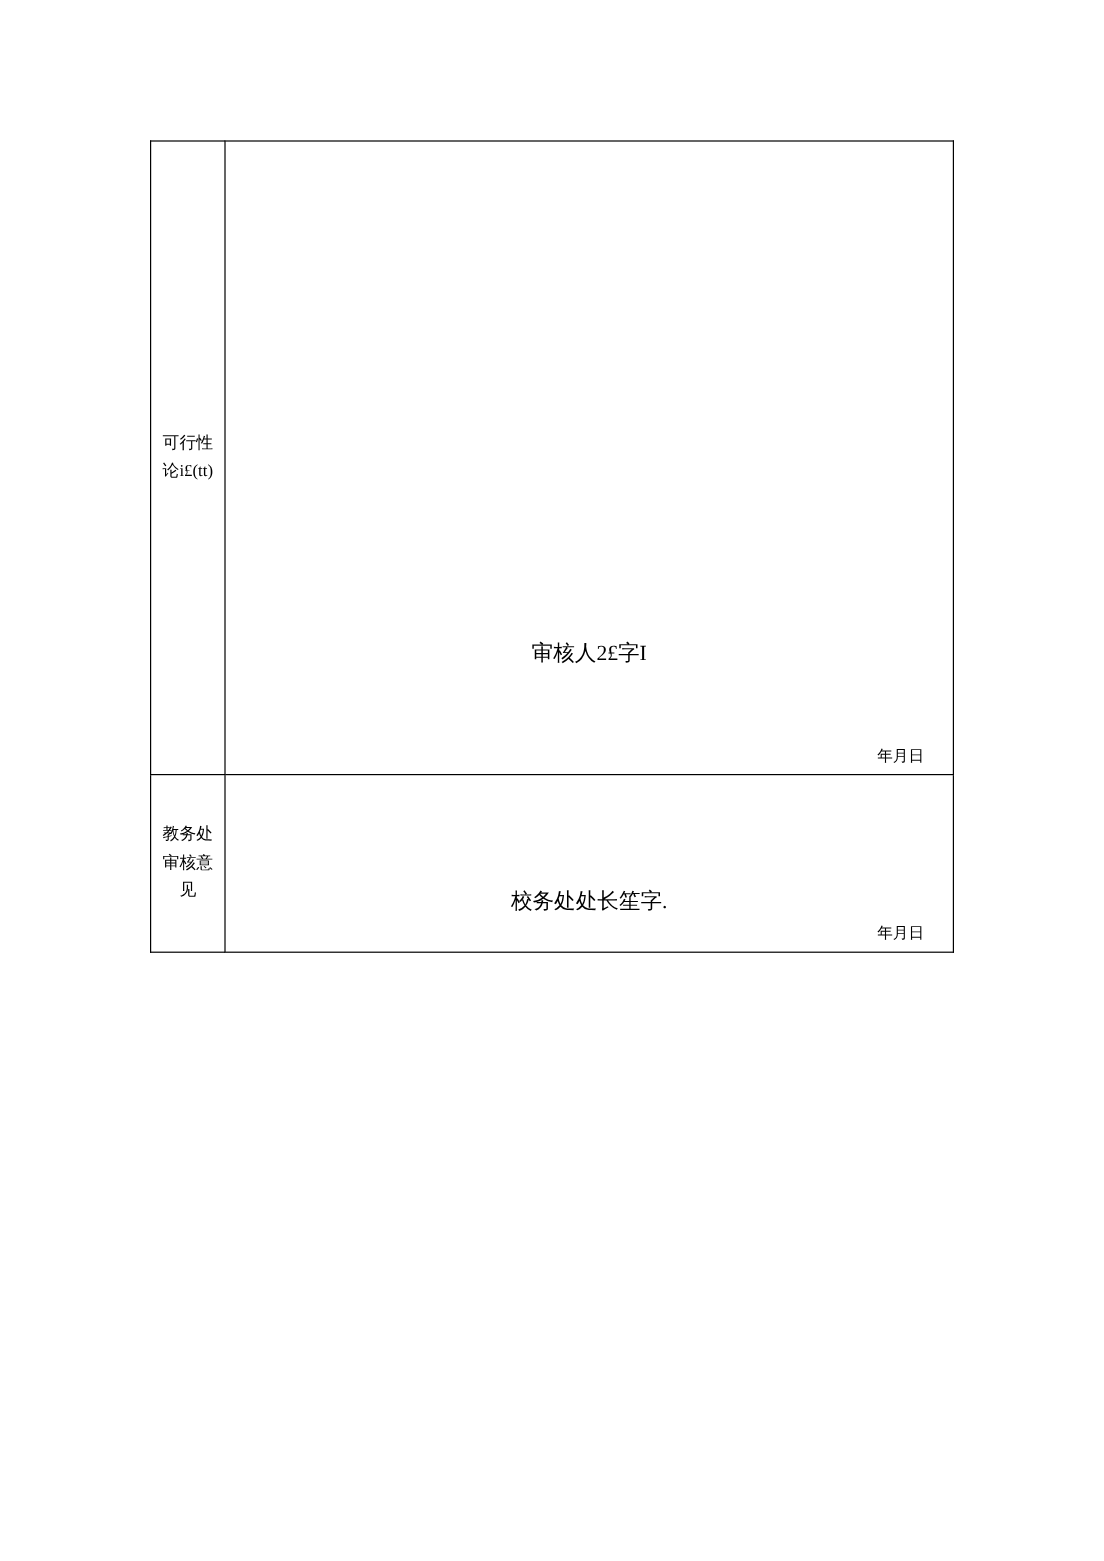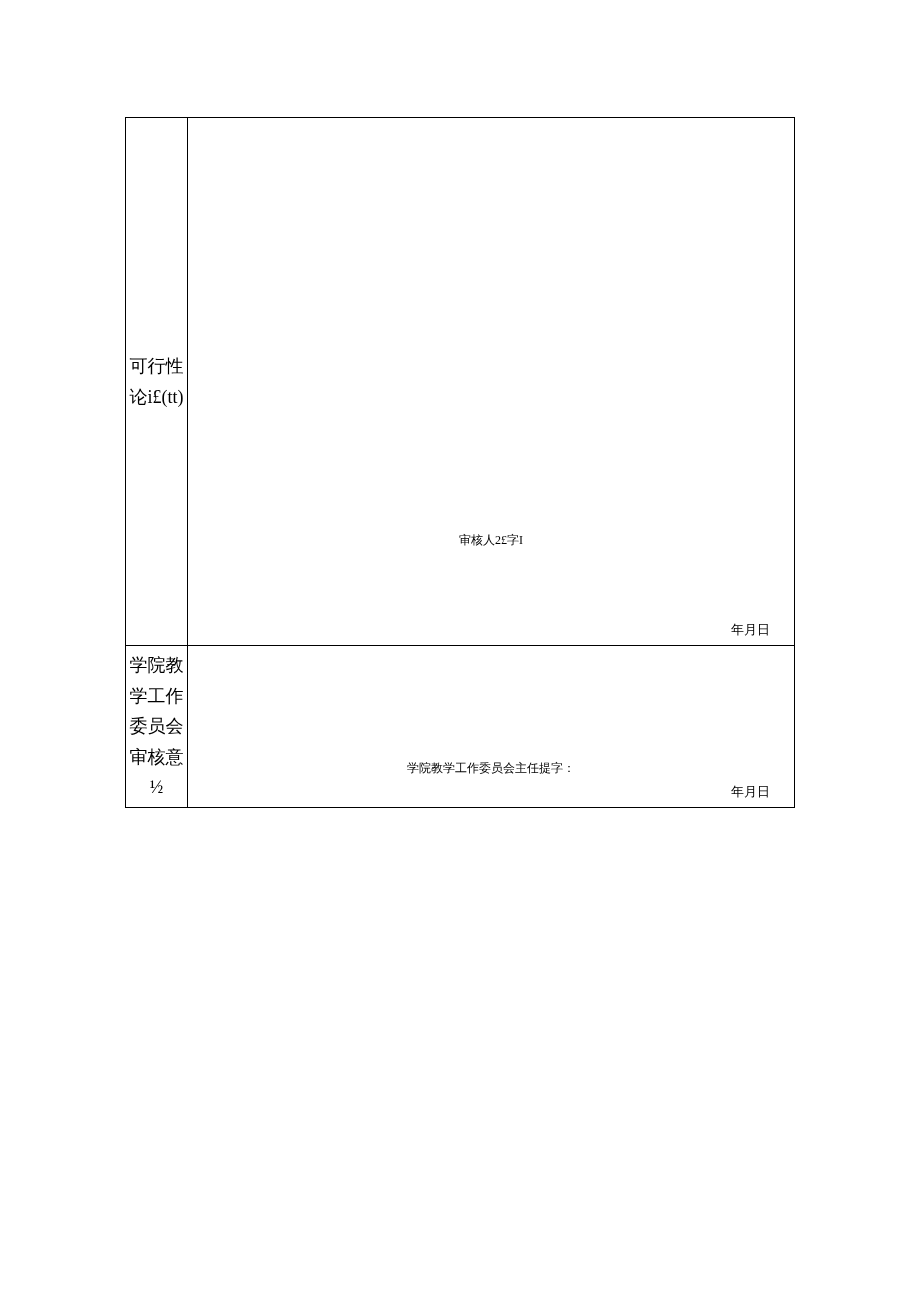--- a/index.html
+++ b/index.html
@@ -24,36 +24,36 @@
     }
     td {
       border: 1px solid #000;
       vertical-align: top;
       padding: 0;
     }
     .label-col {
       width: 62px;
       text-align: center;
       vertical-align: middle;
-      font-size: 18px;
+      font-size: 14px;
       line-height: 1.7;
       padding: 4px 2px;
     }
     .content-col {
       position: relative;
     }
     .row1 .content-col { height: 528px; }
     .row2 .content-col { height: 160px; }
     .row3 .content-col { height: 148px; }
     .row4 .content-col { height: 148px; }
     .signer {
       position: absolute;
       width: 100%;
       text-align: center;
-      font-size: 12px;
+      font-size: 18px;
     }
     .date {
       position: absolute;
       right: 24px;
       font-size: 13px;
     }
     .row1 .signer { top: 414px; }
     .row1 .date { bottom: 6px; }
     .row2 .signer { bottom: 30px; }
     .row2 .date { bottom: 6px; }
@@ -72,28 +72,26 @@
         <tr class="row1">
       <td class="label-col">
         <span class="label-text">可行性</span>
         <span class="label-text">论i£(tt)</span>
       </td>
       <td class="content-col">
         <div class="signer">审核人2£字I</div>
         <div class="date">年月日</div>
       </td>
     </tr>
-    <tr class="row2">
+    <tr class="row3">
       <td class="label-col">
-        <span class="label-text">学院教</span>
-        <span class="label-text">学工作</span>
-        <span class="label-text">委员会</span>
+        <span class="label-text">教务处</span>
         <span class="label-text">审核意</span>
-        <span class="label-text">½</span>
+        <span class="label-text">见</span>
       </td>
       <td class="content-col">
-        <div class="signer">学院教学工作委员会主任提字：</div>
+        <div class="signer">校务处处长笙字.</div>
         <div class="date">年月日</div>
       </td>
     </tr>
   </tbody>
     </table>
 </div>
 
 </body></html>

